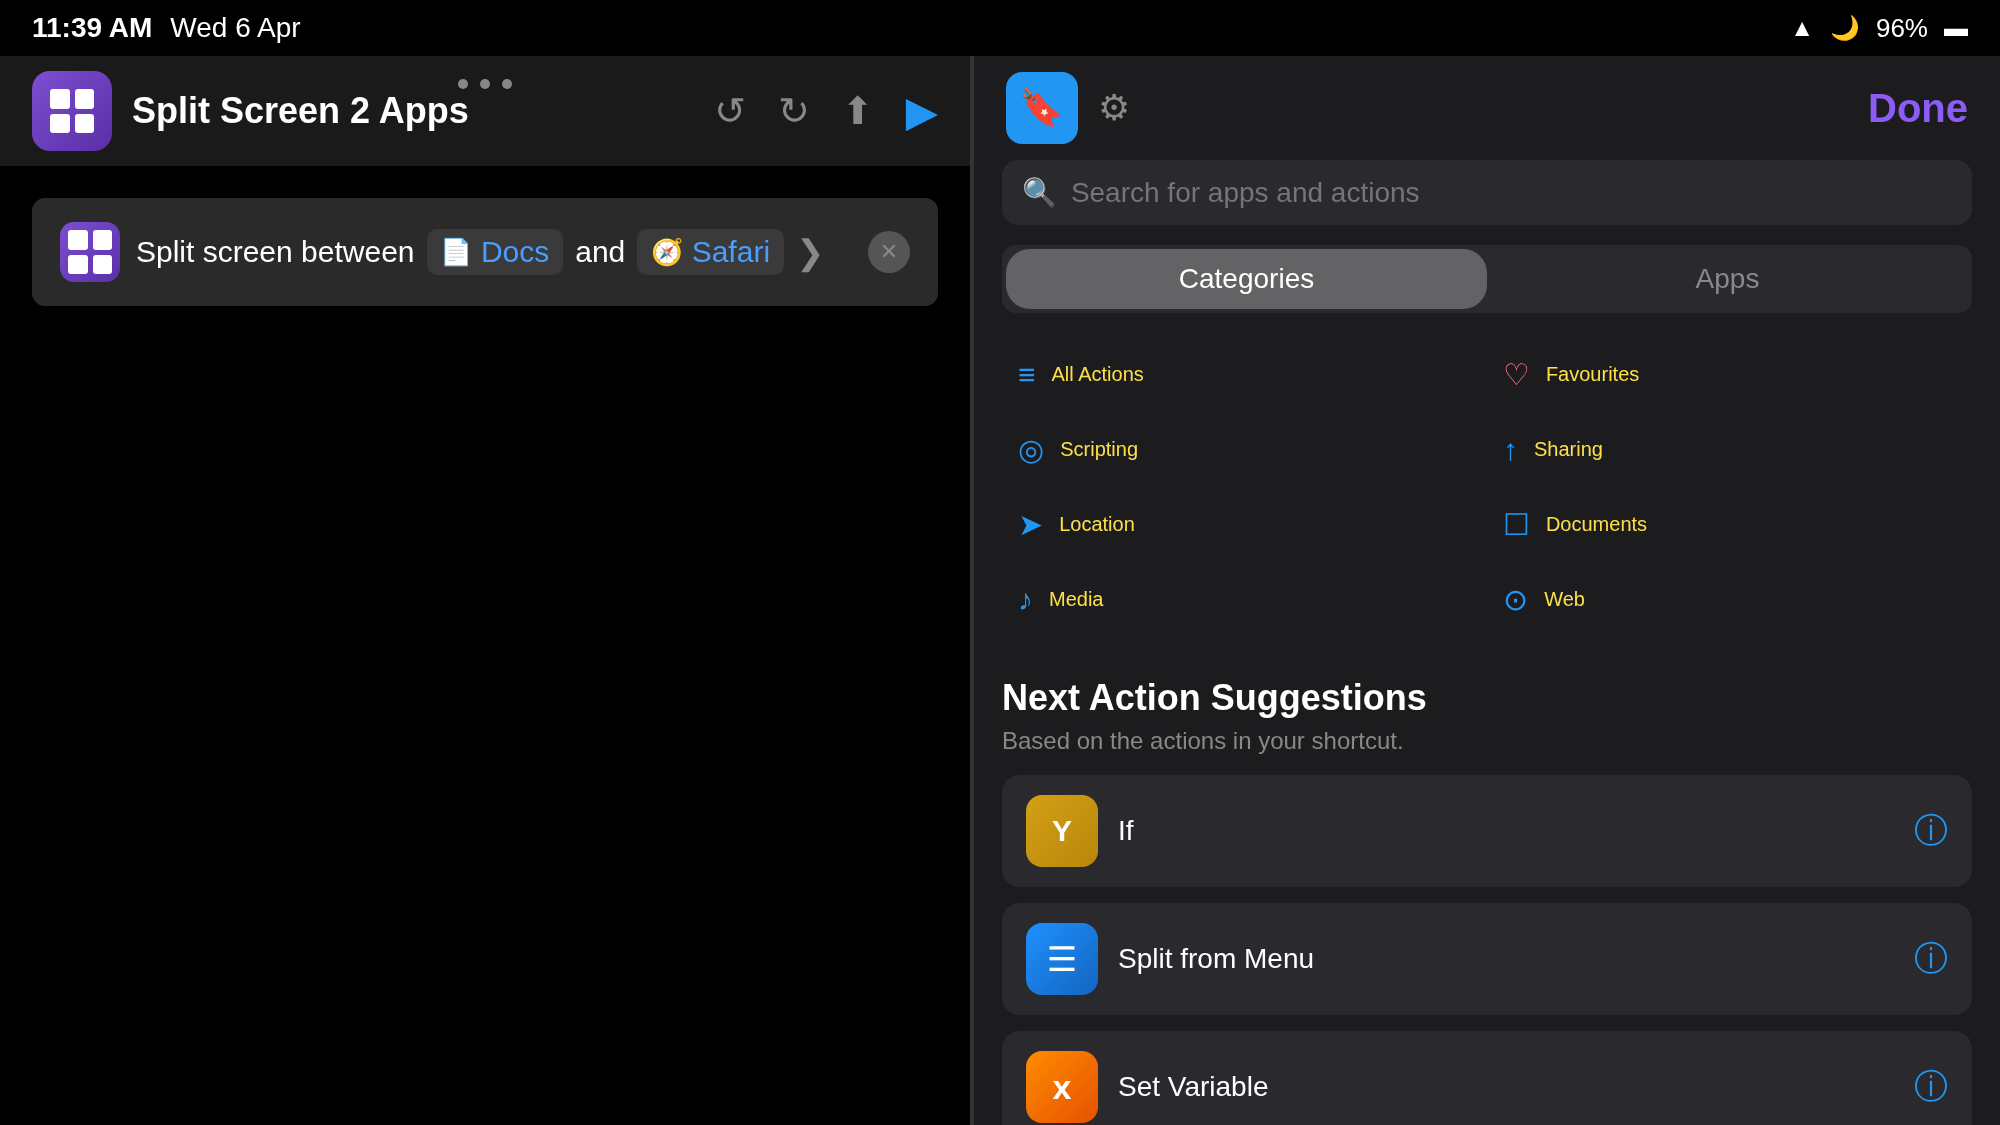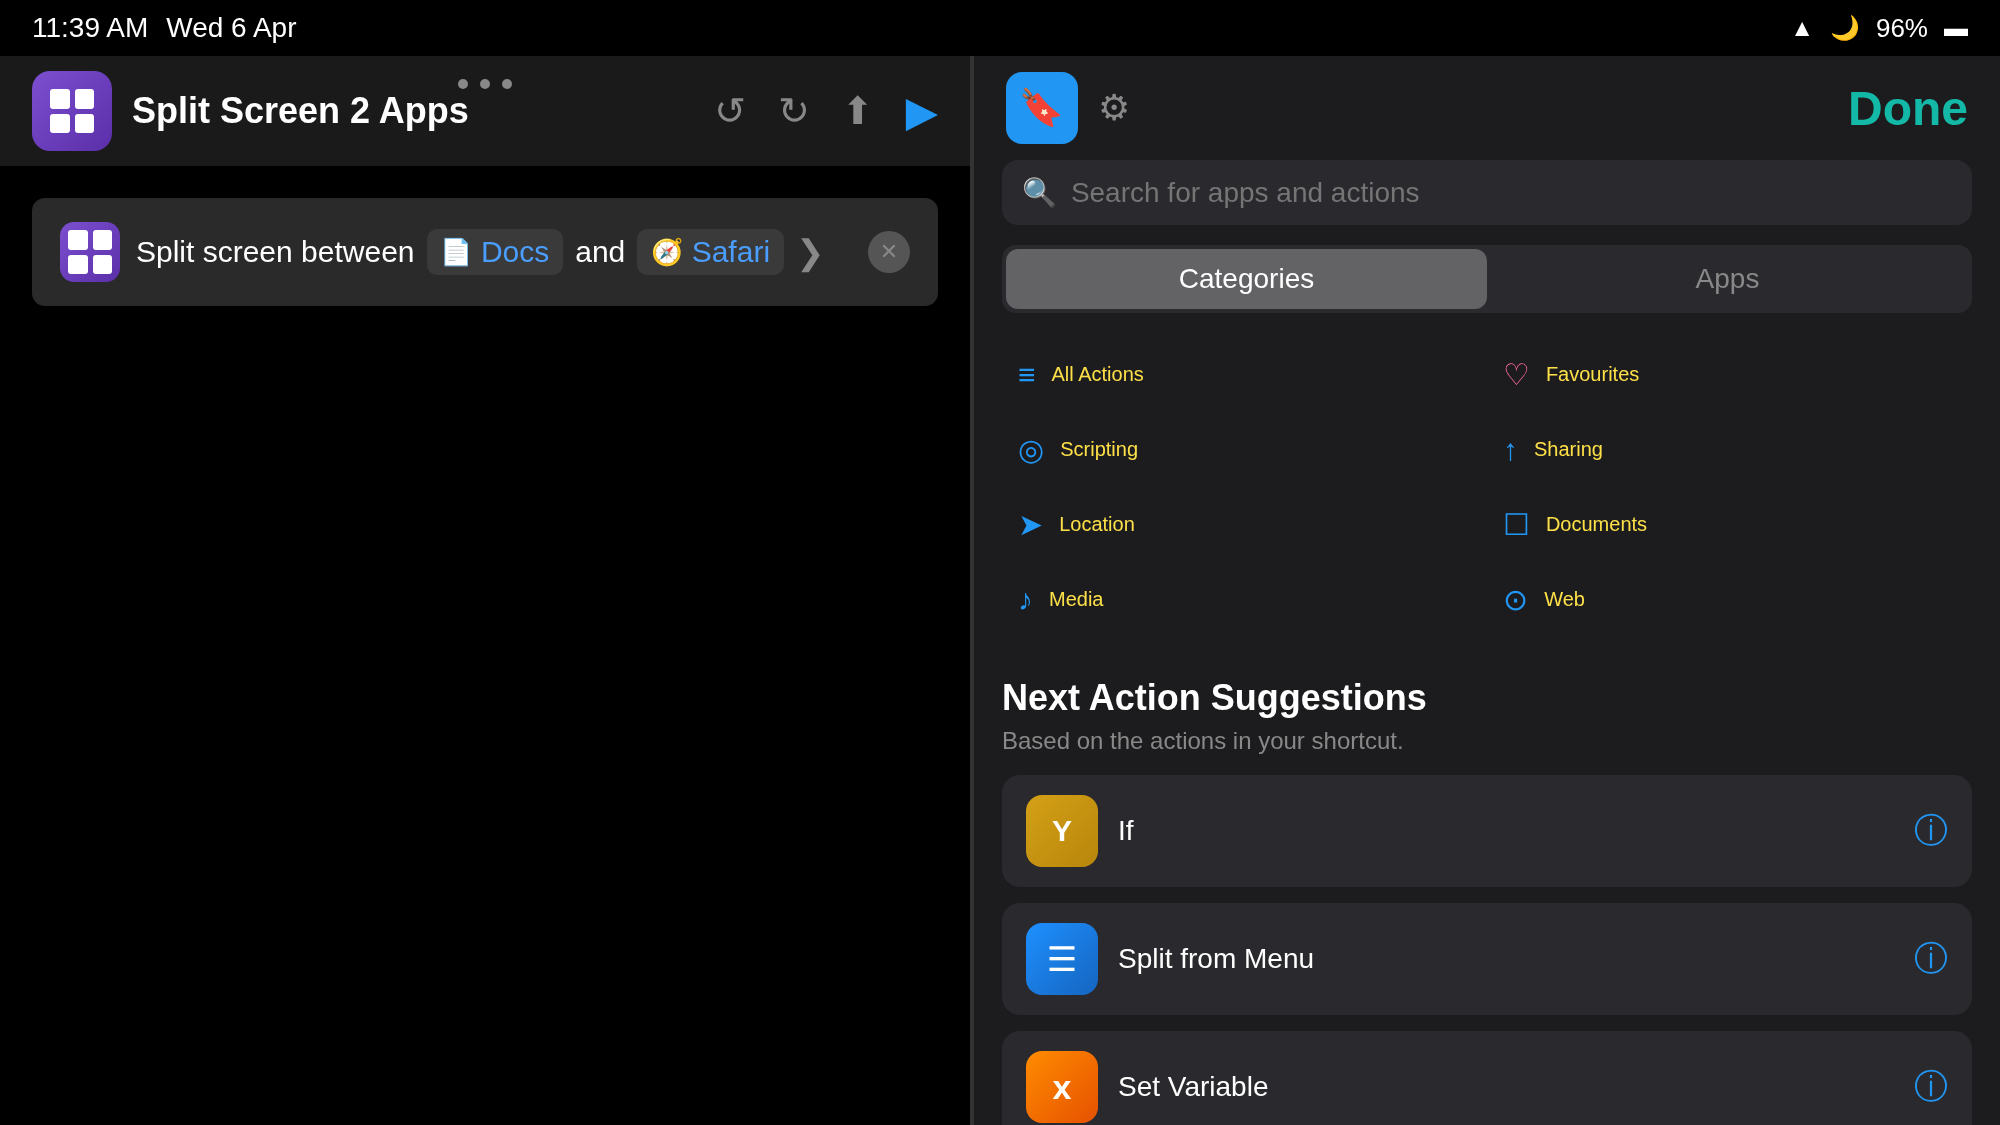--- a/index.html
+++ b/index.html
@@ -24,21 +24,21 @@
       flex-shrink: 0;
     }
     .status-left {
       display: flex;
       align-items: center;
       gap: 18px;
     }
     .status-time {
       color: #fff;
       font-size: 28px;
-      font-weight: 400;
+      font-weight: 700;
     }
     .status-date {
       color: #fff;
       font-size: 28px;
       font-weight: 400;
     }
     .status-right {
       display: flex;
       align-items: center;
       gap: 16px;
@@ -248,22 +248,22 @@
       font-size: 36px;
     }
     .filter-btn {
       color: #888;
       font-size: 36px;
       background: none;
       border: none;
       cursor: pointer;
     }
     .done-btn {
-      color: #14b8a6;
-      font-size: 48px;
+      color: #8b5cf6;
+      font-size: 40px;
       font-weight: 600;
       background: none;
       border: none;
       cursor: pointer;
     }
 
     
     .search-container {
       padding: 0 28px 20px;
     }
@@ -293,21 +293,21 @@
       display: flex;
       margin: 0 28px 24px;
       background: #2a2a2e;
       border-radius: 14px;
       padding: 4px;
     }
     .tab {
       flex: 1;
       padding: 14px;
       text-align: center;
-      border-radius: 12px;
+      border-radius: 24px;
       cursor: pointer;
       font-size: 28px;
       font-weight: 500;
     }
     .tab.active {
       background: #636366;
       color: #fff;
     }
     .tab.inactive {
       color: #888;

